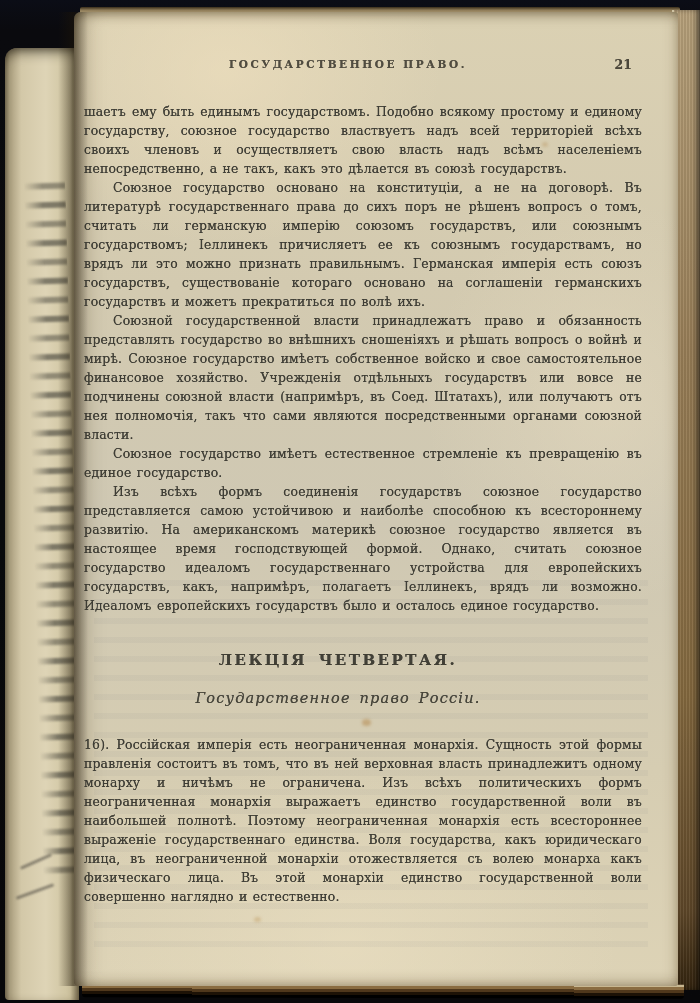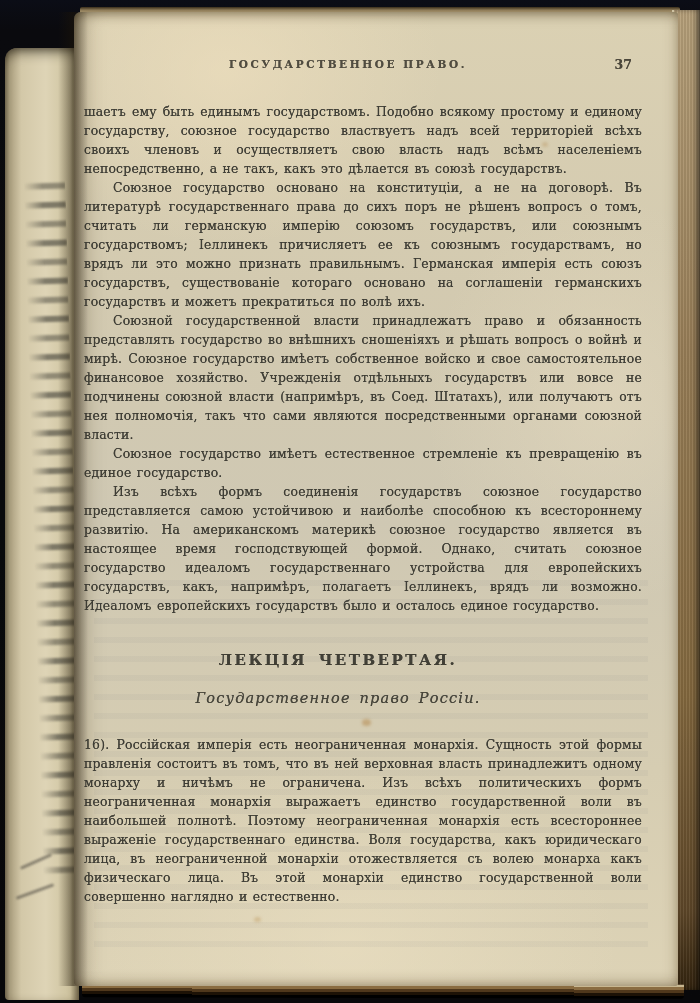--- a/index.html
+++ b/index.html
@@ -165,21 +165,21 @@
 
   <div class="page">
     <div class="show-through"></div>
     <div class="foxing f1"></div>
     <div class="foxing f2"></div>
     <div class="foxing f3"></div>
     <div class="foxing f4"></div>
 
     <div class="header-row">
       <span class="running-header">ГОСУДАРСТВЕННОЕ ПРАВО.</span>
-      <span class="page-number">37</span>
+      <span class="page-number">21</span>
     </div>
 
     <div class="body">
       <p class="para no-indent">шаетъ ему быть единымъ государствомъ. Подобно всякому простому и единому государству, союзное государство властвуетъ надъ всей территоріей всѣхъ своихъ членовъ и осуществляетъ свою власть надъ всѣмъ населеніемъ непосредственно, а не такъ, какъ это дѣлается въ союзѣ государствъ.</p>
       <p class="para">Союзное государство основано на конституціи, а не на договорѣ. Въ литературѣ государственнаго права до сихъ поръ не рѣшенъ вопросъ о томъ, считать ли германскую имперію союзомъ государствъ, или союзнымъ государствомъ; Іеллинекъ причисляетъ ее къ союзнымъ государствамъ, но врядъ ли это можно признать правильнымъ. Германская имперія есть союзъ государствъ, существованіе котораго основано на соглашеніи германскихъ государствъ и можетъ прекратиться по волѣ ихъ.</p>
       <p class="para">Союзной государственной власти принадлежатъ право и обязанность представлять государство во внѣшнихъ сношеніяхъ и рѣшать вопросъ о войнѣ и мирѣ. Союзное государство имѣетъ собственное войско и свое самостоятельное финансовое хозяйство. Учрежденія отдѣльныхъ государствъ или вовсе не подчинены союзной власти (напримѣръ, въ Соед. Штатахъ), или получаютъ отъ нея полномочія, такъ что сами являются посредственными органами союзной власти.</p>
       <p class="para">Союзное государство имѣетъ естественное стремленіе къ превращенію въ единое государство.</p>
       <p class="para">Изъ всѣхъ формъ соединенія государствъ союзное государство представляется самою устойчивою и наиболѣе способною къ всестороннему развитію. На американскомъ материкѣ союзное государство является въ настоящее время господствующей формой. Однако, считать союзное государство идеаломъ государственнаго устройства для европейскихъ государствъ, какъ, напримѣръ, полагаетъ Іеллинекъ, врядъ ли возможно. Идеаломъ европейскихъ государствъ было и осталось единое государство.</p>
 
       <h2 class="lecture-heading">ЛЕКЦІЯ ЧЕТВЕРТАЯ.</h2>

